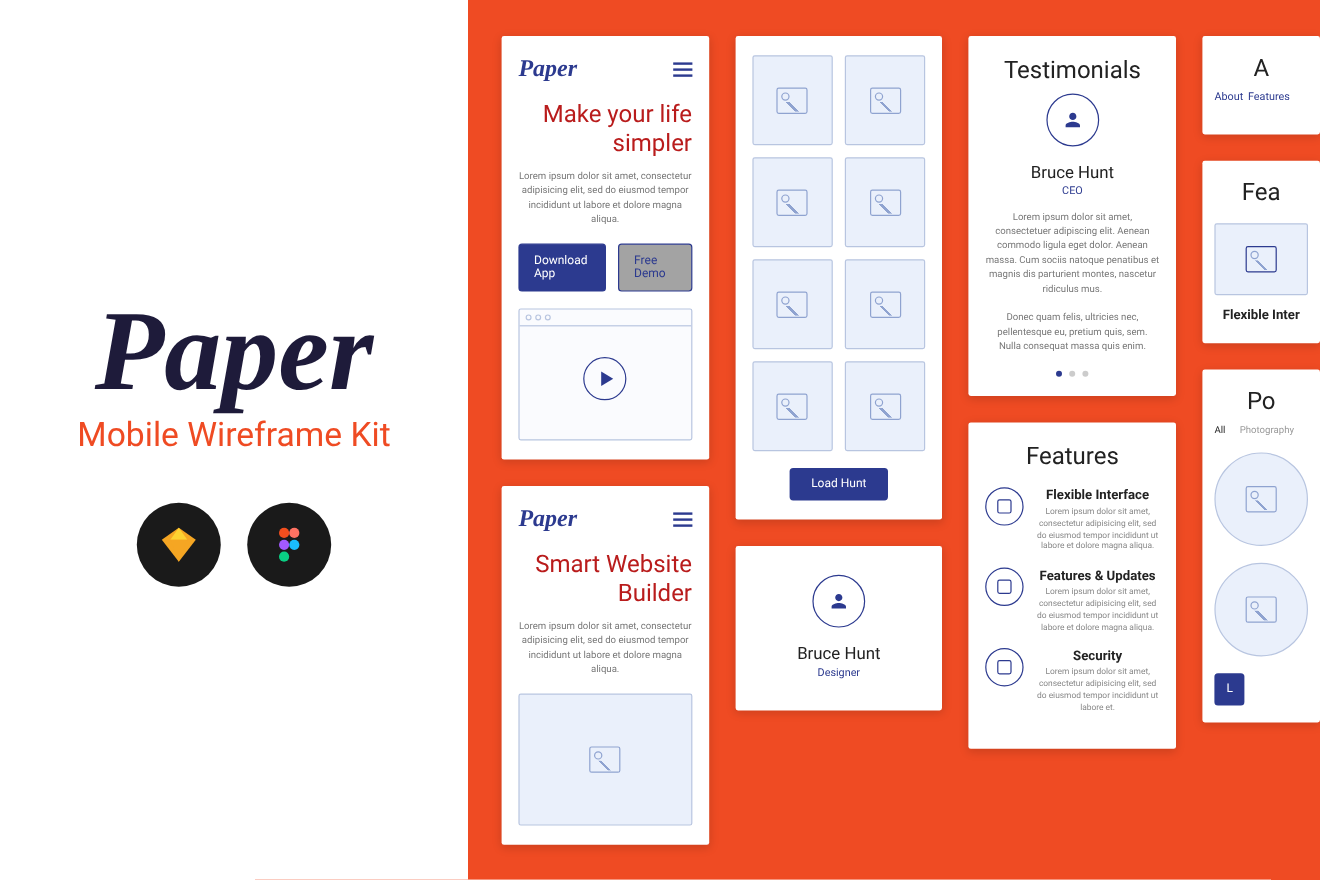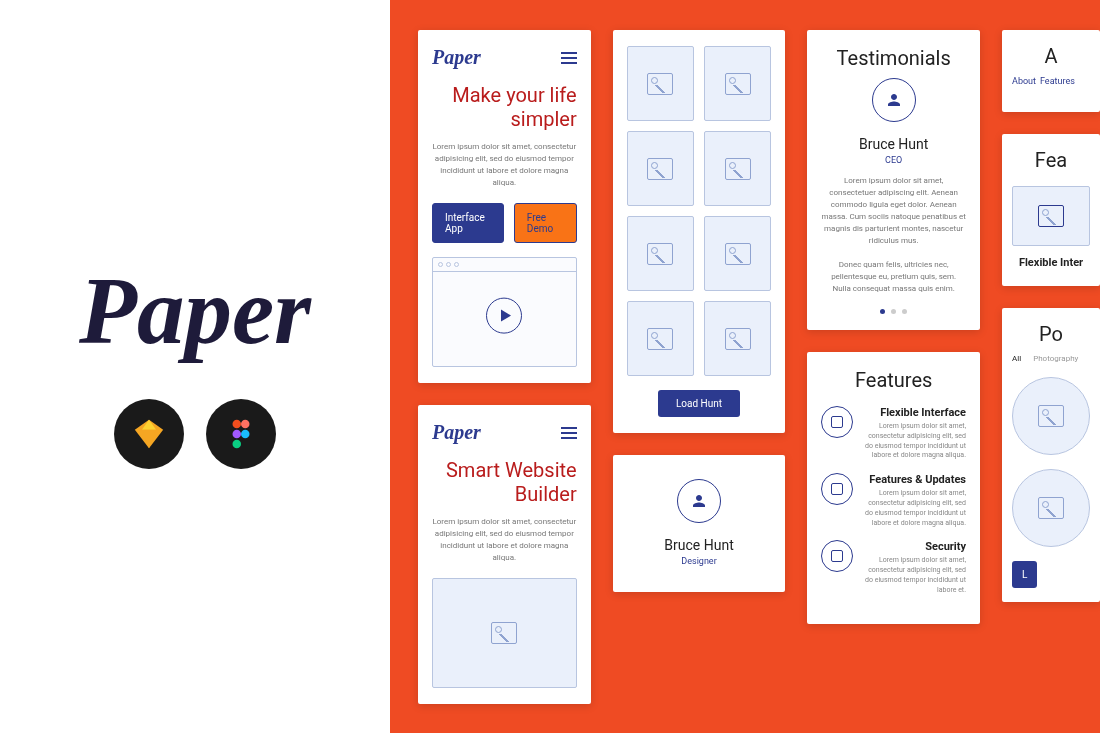--- a/index.html
+++ b/index.html
@@ -17,56 +17,57 @@
 .logo-small{font-family:"Brush Script MT",cursive;font-size:20px;font-weight:700;color:#2c3a8f;font-style:italic}
 .card-header{display:flex;justify-content:space-between;align-items:center;margin-bottom:14px}
 .menu-icon{display:flex;flex-direction:column;gap:3px}
 .menu-icon span{width:16px;height:2px;background:#2c3a8f}
 .card-title{font-size:20px;font-weight:400;text-align:right;color:#b91c1c;line-height:1.2;margin-bottom:10px}
 .card-title-med{font-size:20px;font-weight:400;text-align:center;color:#222;line-height:1.2;margin-bottom:8px}
 .card-body{font-size:8px;line-height:1.5;color:#777;text-align:center;margin-bottom:14px}
 .btn-row{display:flex;gap:10px;justify-content:center;margin-bottom:14px}
 .btn{font-size:10px;padding:8px 12px;border-radius:3px;cursor:pointer;border:1px solid #2c3a8f}
 .btn-primary{background:#2c3a8f;color:#fff}
-.btn-outline{background:#f97316;color:#2c3a8f}
+.btn-outline{background:#a3a3a3;color:#2c3a8f}
 .video-box{border:1px solid #b8c5e0;background:#fafbfe;height:110px;border-radius:2px;position:relative}
 .video-bar{height:14px;border-bottom:1px solid #b8c5e0;display:flex;align-items:center;gap:3px;padding-left:5px}
 .video-bar span{width:5px;height:5px;border-radius:50%;border:1px solid #b8c5e0}
 .play{position:absolute;top:50%;left:50%;transform:translate(-50%,-40%);width:36px;height:36px;border:1px solid #2c3a8f;border-radius:50%;display:flex;align-items:center;justify-content:center}
 .play::after{content:"";border-left:10px solid #2c3a8f;border-top:6px solid transparent;border-bottom:6px solid transparent;margin-left:3px}
 .img-box{border:1px solid #b8c5e0;background:#eaf0fb;height:110px;border-radius:2px;display:flex;align-items:center;justify-content:center}
 .img-ph{width:26px;height:22px;border:1.5px solid #8fa3d0;border-radius:2px;position:relative}
 .img-ph::before{content:"";position:absolute;width:5px;height:5px;border:1.5px solid #8fa3d0;border-radius:50%;top:3px;left:3px}
 .img-ph::after{content:"";position:absolute;bottom:1px;left:1px;right:1px;height:8px;background:linear-gradient(45deg,transparent 45%,#8fa3d0 45%,#8fa3d0 55%,transparent 55%)}
 .port-grid{display:grid;grid-template-columns:1fr 1fr;gap:10px;margin-bottom:14px}
 .port-item{border:1px solid #b8c5e0;background:#eaf0fb;height:75px;display:flex;align-items:center;justify-content:center;border-radius:2px}
 .center{text-align:center}
 .load-btn{background:#2c3a8f;color:#fff;font-size:10px;padding:8px 18px;border-radius:3px;border:none;cursor:pointer;display:inline-block}
 .avatar{width:44px;height:44px;border:1px solid #2c3a8f;border-radius:50%;margin:8px auto 14px;display:flex;align-items:center;justify-content:center}
 .avatar svg{width:18px;height:18px;fill:#2c3a8f}
 .name{font-size:14px;font-weight:400;text-align:center;color:#222}
 .role{font-size:9px;color:#2c3a8f;text-align:center;margin-top:3px;margin-bottom:10px}
 .dots{display:flex;gap:6px;justify-content:center;margin-top:12px}
 .dot{width:5px;height:5px;border-radius:50%;background:#ccc}
 .dot.active{background:#2c3a8f}
-.feat-item{display:flex;gap:10px;margin-bottom:12px;text-align:right}
+.feat-item{display:flex;gap:10px;margin-bottom:12px;text-align:center}
 .feat-icon{width:32px;height:32px;border:1px solid #2c3a8f;border-radius:50%;flex-shrink:0;display:flex;align-items:center;justify-content:center}
 .feat-icon span{width:12px;height:12px;border:1.5px solid #2c3a8f;border-radius:2px}
 .feat-title{font-size:11px;font-weight:700;color:#222;margin-bottom:3px}
 .feat-body{font-size:7px;line-height:1.4;color:#888}
 .tabs{display:flex;gap:4px;font-size:9px;color:#2c3a8f;margin-bottom:12px}
 .tab-filter{display:flex;gap:12px;font-size:8px;color:#999;margin-bottom:14px}
 .tab-filter .act{color:#222}
 .circ-img{width:78px;height:78px;border:1px solid #b8c5e0;background:#eaf0fb;border-radius:50%;display:flex;align-items:center;justify-content:center;margin-bottom:14px}
 </style>
 </head>
 <body>
 
 <div class="left">
   <div class="logo-big">Paper</div>
+  <div class="subtitle">Mobile Wireframe Kit</div>
   <div class="tool-icons">
     <div class="tool-icon">
       <svg viewBox="0 0 24 24">
           <path fill="#f5a623" d="M12 2L2 9l10 13L22 9z"></path>
           <path fill="#fdd231" d="M12 2L7 9h10z"></path>
           <path fill="#f5a623" d="M7 9l5 13 5-13z"></path>
         </svg>
     </div>
     <div class="tool-icon">
       <svg viewBox="0 0 24 24">
@@ -89,21 +90,21 @@
           <div class="logo-small">Paper</div>
           <div class="menu-icon">
               <span></span>
               <span></span>
               <span></span>
             </div>
         </div>
         <div class="card-title">Make your life simpler</div>
         <div class="card-body">Lorem ipsum dolor sit amet, consectetur adipisicing elit, sed do eiusmod tempor incididunt ut labore et dolore magna aliqua.</div>
         <div class="btn-row">
-          <div class="btn btn-primary">Interface App</div>
+          <div class="btn btn-primary">Download App</div>
           <div class="btn btn-outline">Free Demo</div>
         </div>
         <div class="video-box">
           <div class="video-bar">
               <span></span>
               <span></span>
               <span></span>
             </div>
           <div class="play"></div>
         </div>

